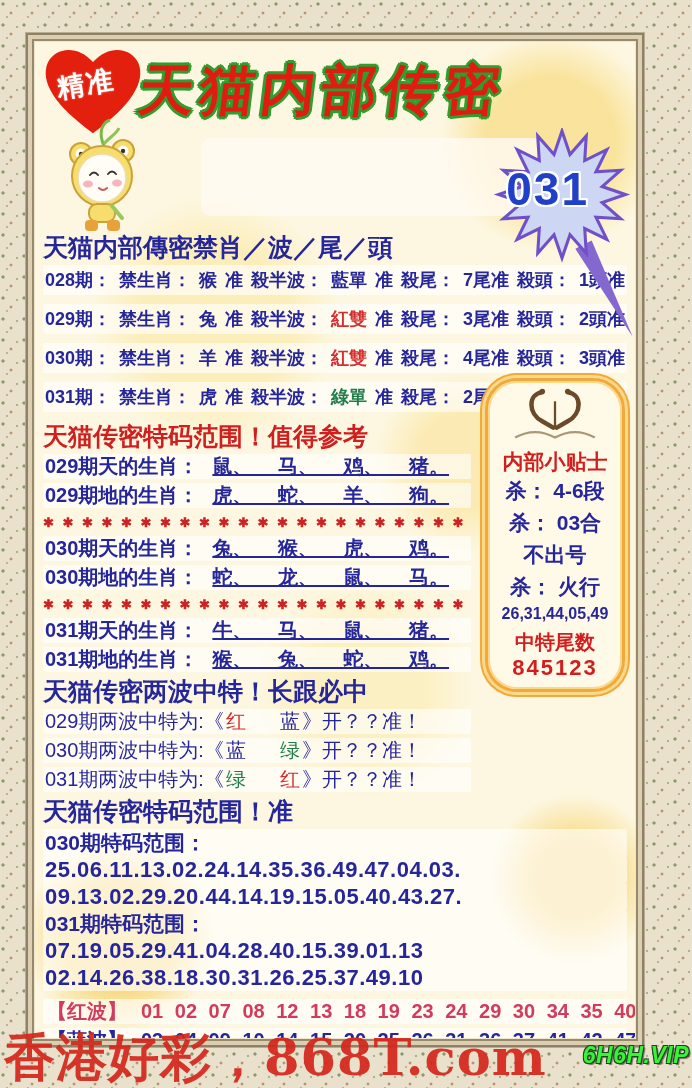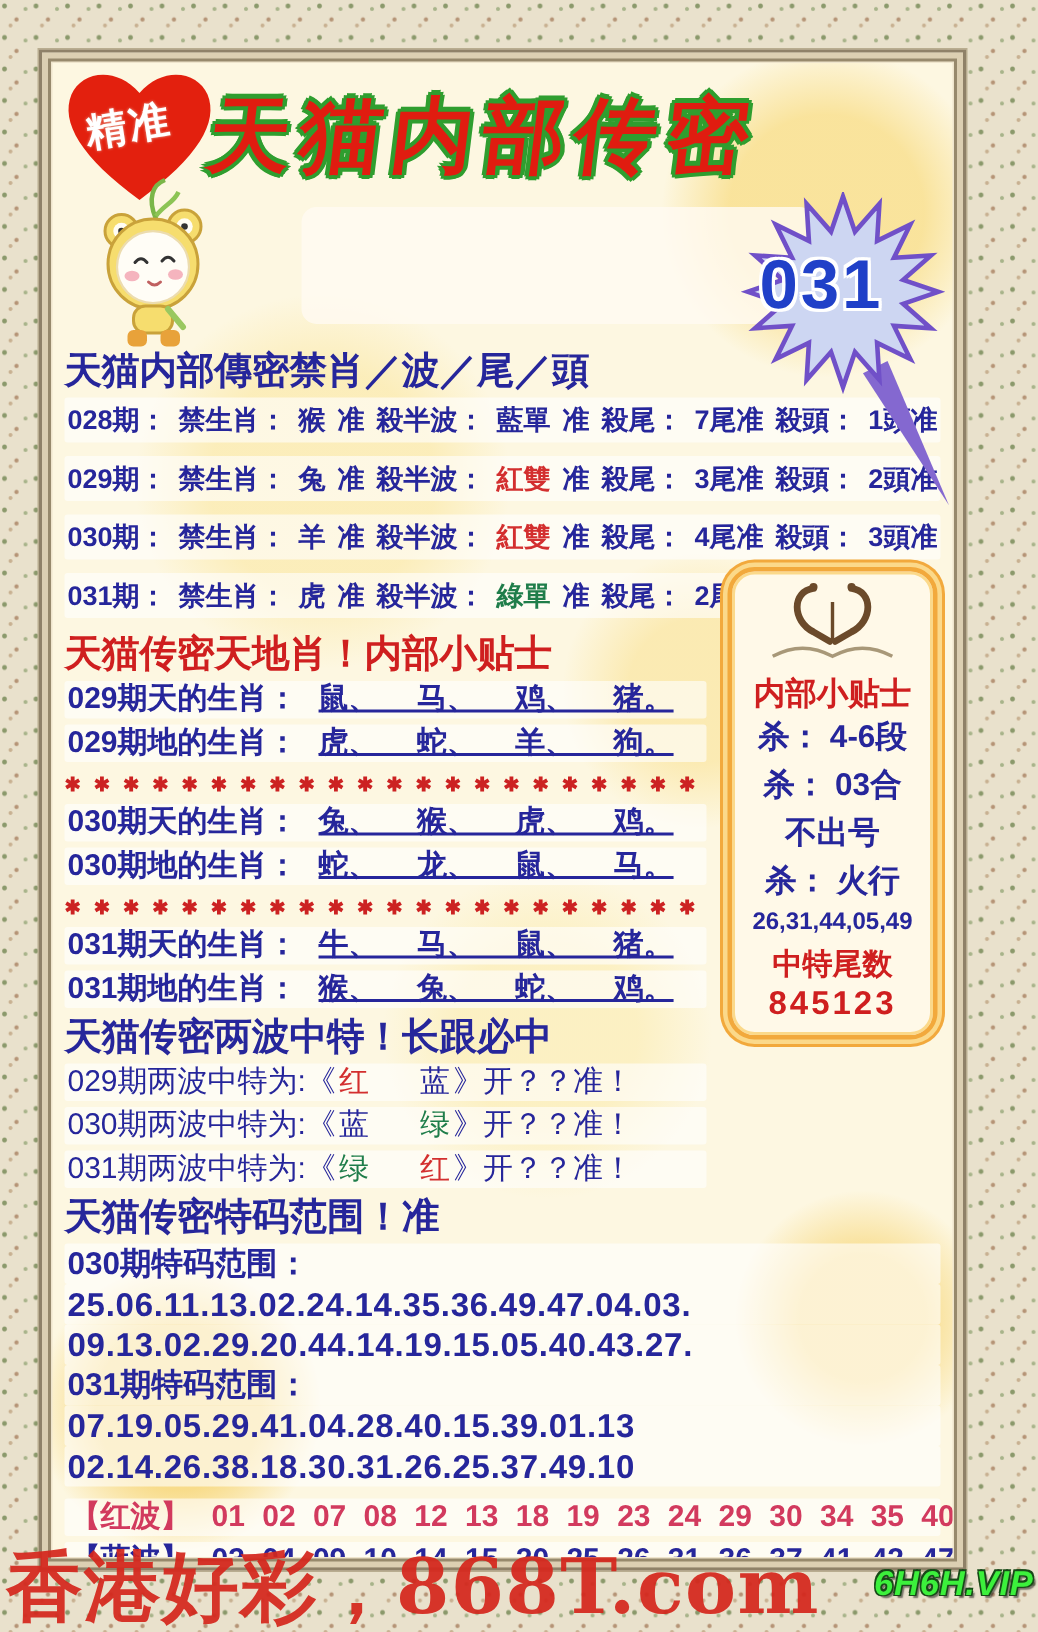--- a/index.html
+++ b/index.html
@@ -55,21 +55,21 @@
   .td-row{display:flex;font-size:20px;font-weight:bold;color:#26269b;line-height:23px;
     margin-bottom:4px;padding:1px 2px;white-space:nowrap;}
   .td-row .vals{margin-left:14px;word-spacing:20px;text-decoration:underline;}
   .sep{color:#cc2222;font-size:13px;font-weight:bold;letter-spacing:1px;word-spacing:3px;
     line-height:22px;white-space:nowrap;overflow:hidden;margin:2px 0;}
   .tw-row{display:flex;font-size:20px;font-weight:normal;color:#26269b;line-height:23px;
     margin-bottom:4px;padding:1px 2px;white-space:nowrap;}
   .tw-row .c1{margin:0 0 0 2px;} .tw-row .c2{margin:0 2px 0 34px;}
   
   .tips{position:absolute;top:336px;right:10px;width:140px;background:#fff9e8;
-    border:3px solid #f2a93c;border-radius:18px;
+    border:3px solid #f2a93c;border-radius:32px;
     box-shadow:0 0 0 3px #fbd98a,0 0 0 5px #f2a93c, inset 0 0 0 2px #fbd98a;
     padding:4px 4px 8px 4px;box-sizing:border-box;text-align:center;}
   .tips .t-title{color:#cf1f1f;font-size:21px;font-weight:bold;line-height:26px;margin-top:2px;}
   .tips .t-line{color:#26269b;font-size:21px;font-weight:bold;line-height:32px;white-space:nowrap;}
   .tips .t-nums{color:#26269b;font-size:16px;font-weight:bold;line-height:22px;letter-spacing:0;}
   .tips .t-foot-label{color:#cf1f1f;font-size:20px;font-weight:bold;line-height:26px;margin-top:4px;}
   .tips .t-foot-value{color:#cf1f1f;font-size:22px;font-weight:bold;line-height:26px;letter-spacing:2px;}
   
   .sp-label{font-size:21px;font-weight:bold;color:#26269b;line-height:27px;padding:0 2px;}
   .sp-line{font-size:22px;font-weight:bold;color:#26269b;line-height:27px;letter-spacing:.5px;
@@ -184,21 +184,21 @@
             <span style="color: rgb(31, 125, 74);">綠單</span>
             <span>准</span>
             <span>殺尾：</span>
             <span>2尾准</span>
             <span>殺頭：</span>
             <span>4頭准</span>
         </div>
       </div>
 
       <div class="withside">
-        <div class="sec-title red">天猫传密天地肖！内部小贴士</div>
+        <div class="sec-title red">天猫传密特码范围！值得参考</div>
         <div class="td-row strip">
             <span>029期天的生肖：</span>
             <span class="vals">鼠、 马、 鸡、 猪。</span>
           </div>
         <div class="td-row strip">
             <span>029期地的生肖：</span>
             <span class="vals">虎、 蛇、 羊、 狗。</span>
           </div>
         <div class="sep">✱ ✱ ✱ ✱ ✱ ✱ ✱ ✱ ✱ ✱ ✱ ✱ ✱ ✱ ✱ ✱ ✱ ✱ ✱ ✱ ✱ ✱ ✱ ✱</div>
         <div class="td-row strip">

